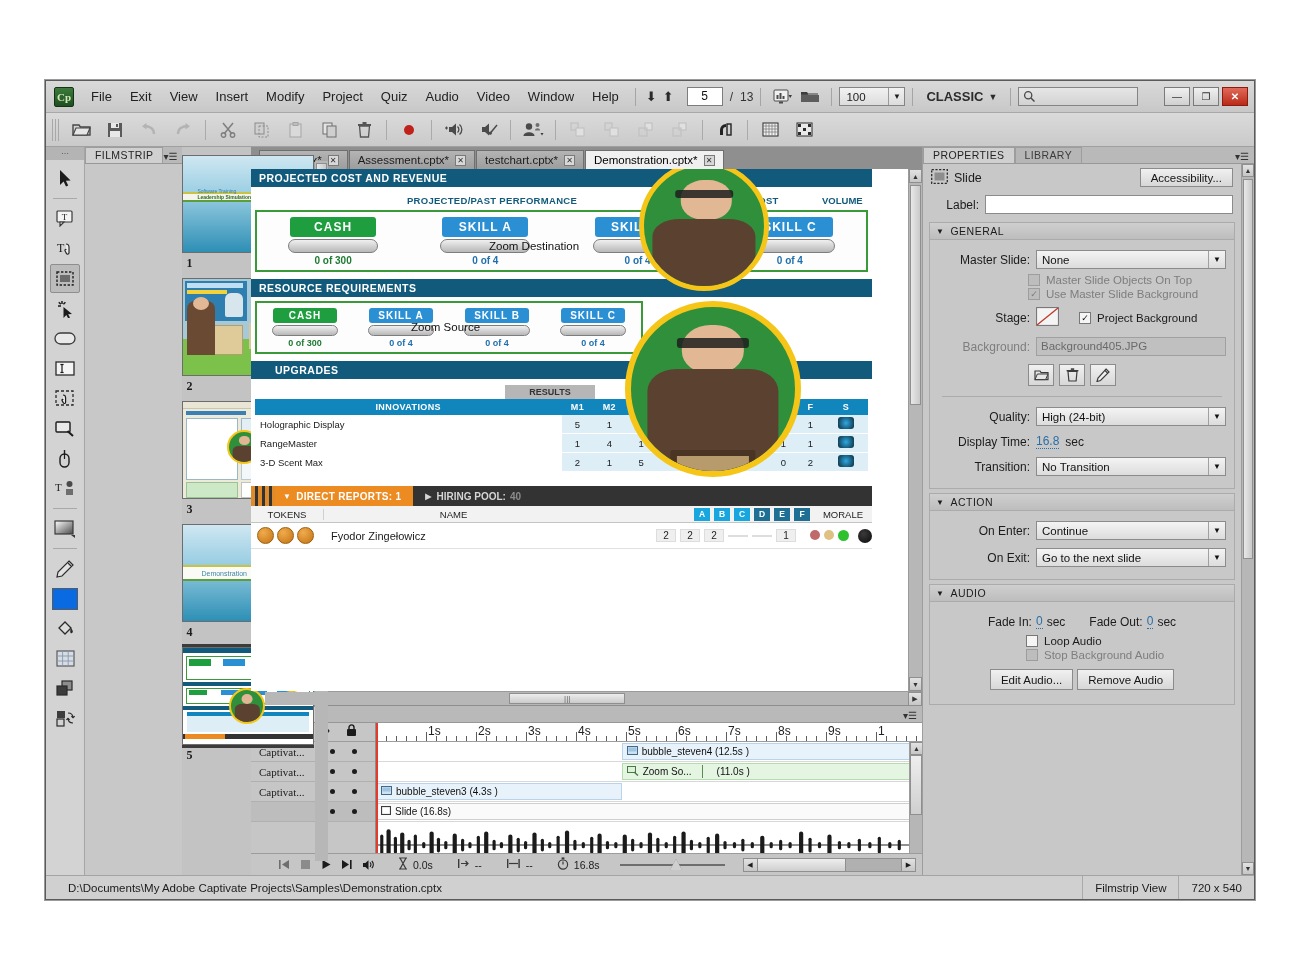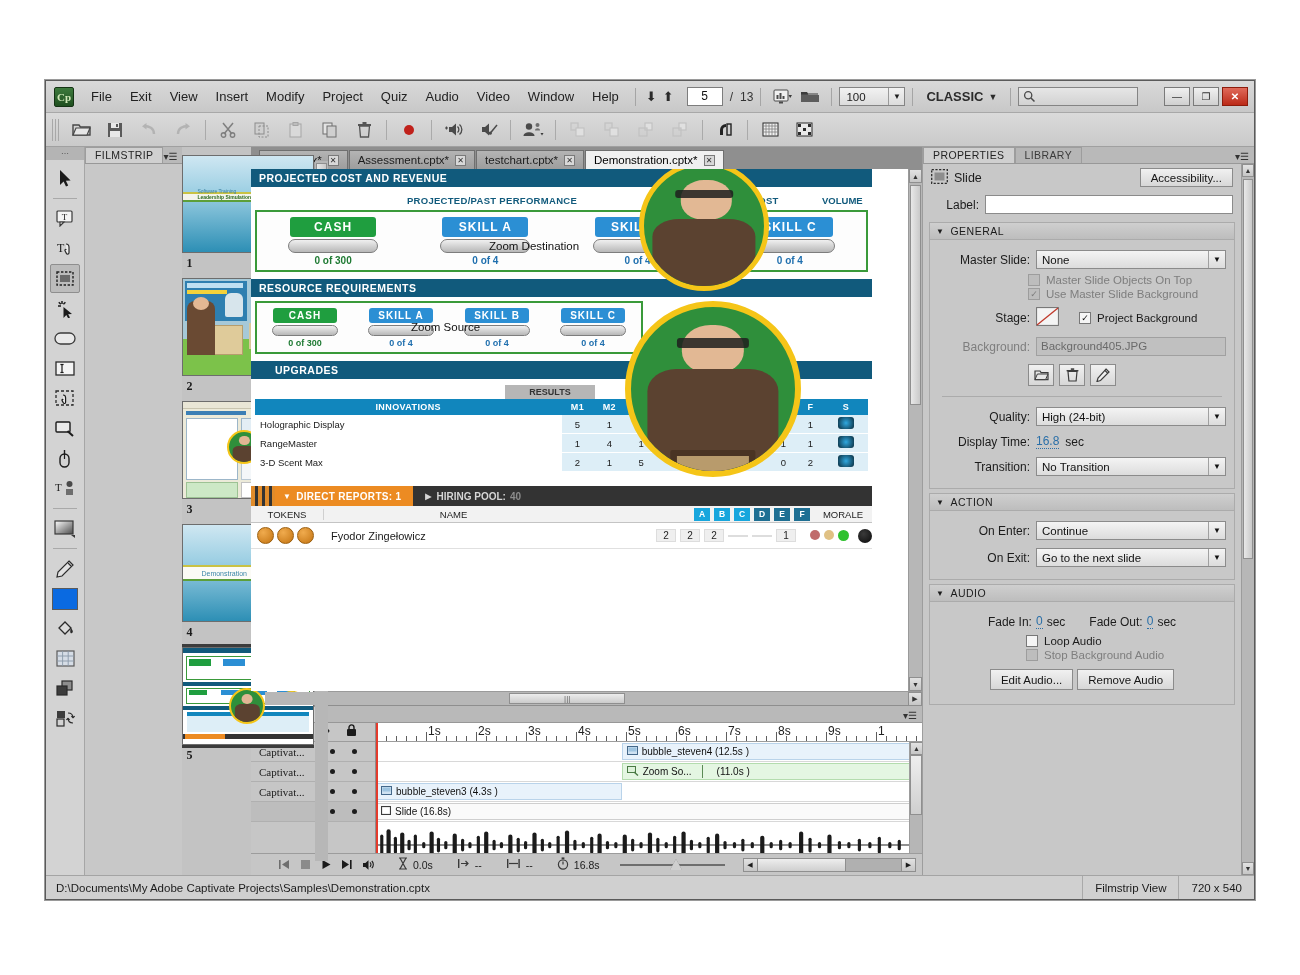--- a/index.html
+++ b/index.html
@@ -230,21 +230,21 @@
   .ck-lbl.dis { color:#7e7e7e;}
   .iconbtn { width:26px;height:22px;border:1px solid #8b8b8b; background:linear-gradient(#f1f1f1,#d7d7d7); display:flex;align-items:center;justify-content:center; cursor:default;}
   .dotted { border-bottom:1px dotted #2a6fa8; color:#2a6fa8; }
   .pscroll { width:13px; background:#b6b6b6; border-left:1px solid #9c9c9c; display:flex; flex-direction:column;}
   .propsbody { flex:1; display:flex; min-height:0;}
   .propsinner { flex:1; overflow:hidden;}
   .hr { height:1px; background:#ababab; margin:6px 12px;}
 
   
   .statusbar { height:24px; background:#d0d0d0; border-top:1px solid #a4a4a4; display:flex; align-items:center; font-size:11.5px; color:#1b1b1b; flex:none;}
-  .sb-path { padding-left:10px; }
+  .sb-path { padding-left:22px; }
   .sb-right { margin-left:auto; display:flex; height:100%; align-items:center;}
   .sb-cell { padding:0 12px; height:100%; display:flex; align-items:center; border-left:1px solid #a9a9a9;}
 </style>
 </head>
 <body>
 
 <div class="app">
 
   <div class="menubar">
     <div class="cp-logo">Cp</div>

